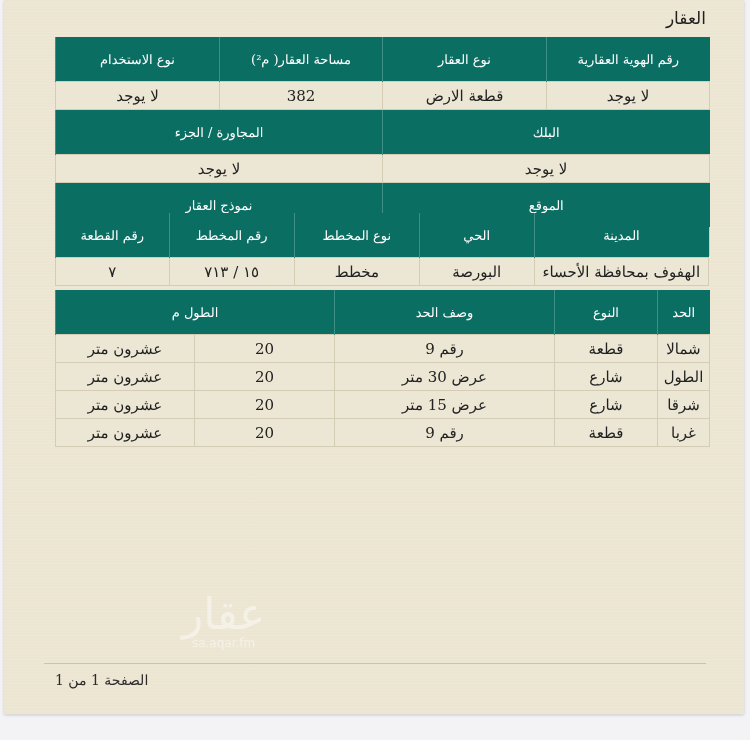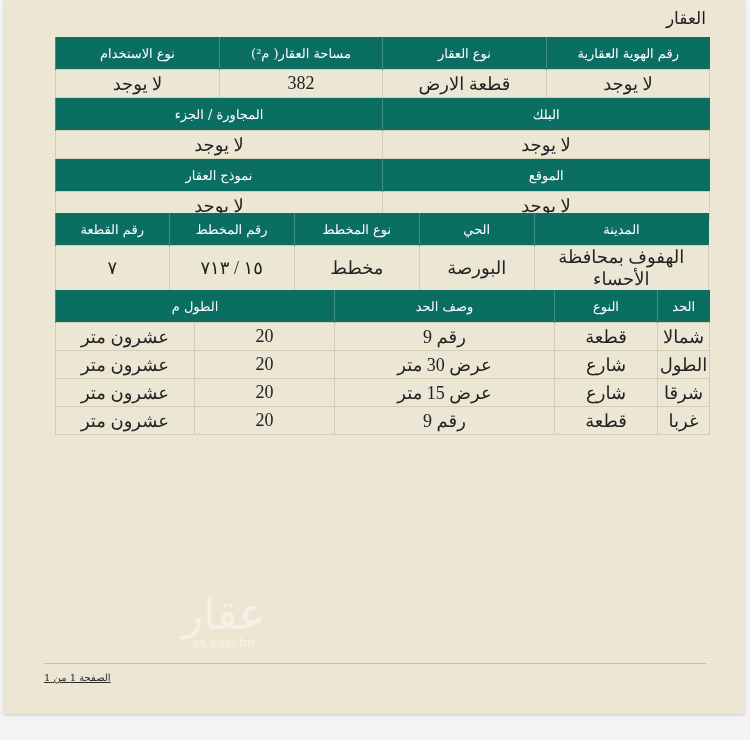--- a/index.html
+++ b/index.html
@@ -14,45 +14,44 @@
       background-image: repeating-linear-gradient(0deg, rgba(255,255,255,0.10) 0px, rgba(255,255,255,0.10) 1px, transparent 1px, transparent 3px);
     }
     .section-title {
       position: absolute; right: 38px; top: 8px; font-size: 17px; color: #1f1f1f; direction: rtl;
     }
     table.grid {
       position: absolute; border-collapse: collapse; direction: rtl; table-layout: fixed;
     }
     table.grid th {
       background: #0b6e63; color: #ffffff; font-weight: normal; font-size: 13px;
-      height: 32px; padding: 0; text-align: center;
+      height: 44px; padding: 0; text-align: center;
       border-left: 1px solid #3e8f85;
     }
     table.grid td {
-      font-size: 18px; color: #222; height: 27px; padding: 0; text-align: center;
+      font-size: 15px; color: #222; height: 27px; padding: 0; text-align: center;
       border: 1px solid #d4ccb5;
       background: #ece6d4;
-      font-family: Liberation Serif, serif;
     }
     .t1 { left: 51px; top: 37px; width: 654px; }
     .t3 { left: 51px; top: 290px; width: 654px; }
     .watermark {
       position: absolute; left: 178px; top: 592px; color: #f6f3ea; opacity: 0.9; text-align: center;
       font-family: "DejaVu Sans", sans-serif;
     }
     .watermark .wm-logo { font-size: 44px; letter-spacing: 2px; line-height: 44px; }
     .watermark .wm-url { font-size: 12px; margin-top: 0px; }
     .footer-line {
       position: absolute; left: 40px; right: 38px; top: 663px; height: 1px; background: #c9c2ad;
     }
     .footer-text {
       position: absolute; right: 40px; top: 672px; font-size: 10px; color: #2b2b2b; direction: rtl;
     }
     .footer-page {
-      position: absolute; left: 40px; top: 672px; font-size: 10px; color: #2b2b2b; direction: rtl; text-decoration: underline;
+      position: absolute; left: 51px; top: 672px; font-size: 14px; color: #2b2b2b; direction: rtl;
     }
   </style>
 </head>
 <body>
 
 <div class="paper">
 
   <div class="section-title">العقار</div>
 
   <table class="grid t1">

